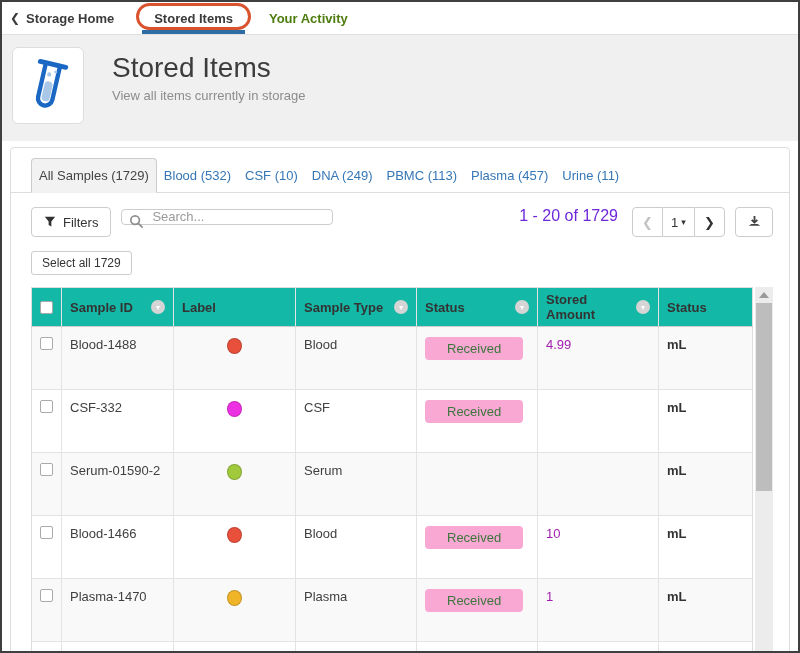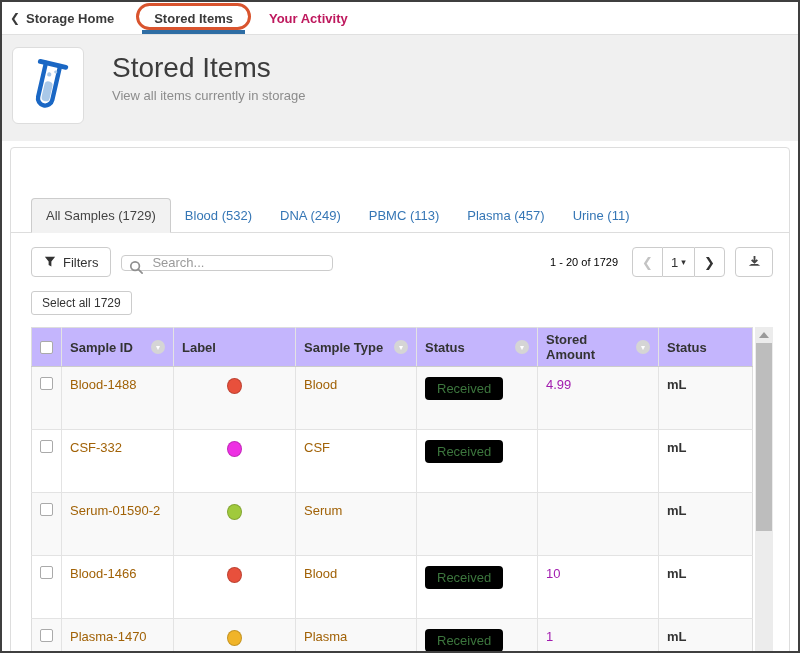--- a/index.html
+++ b/index.html
@@ -6,77 +6,77 @@
   html,body { background:#fff; }
   body { font-family:"Liberation Sans","DejaVu Sans",sans-serif; }
   .page { width:800px; height:653px; border:2px solid #3f3f3f; overflow:hidden; background:#fff; position:relative; }
 
   
   .topnav { height:33px; border-bottom:1px solid #e0e0e0; display:flex; align-items:stretch; padding-left:8px; background:#fff; }
   .topnav .back { display:flex; align-items:center; gap:6px; font-size:13px; font-weight:600; color:#3a3a3a; cursor:pointer; }
   .topnav .back .chev { font-size:12px; font-weight:700; color:#3a3a3a; }
   .nav-item { position:relative; display:flex; align-items:center; font-size:13px; font-weight:600; padding:0 4px; }
   .nav-item.active { color:#3a3a3a; margin-left:36px; }
-  .nav-item.inactive { color:#be185d; margin-left:28px;justify-content:flex-end; }
+  .nav-item.inactive { color:#4d7c0f; margin-left:28px;justify-content:flex-end; }
   .nav-underline { position:absolute; left:-8px; right:-8px; bottom:0; height:4px; background:#2e6da4; }
   .annotation-oval { position:absolute; left:-14px; right:-14px; top:1px; bottom:4px; border:3px solid #d9542e; border-radius:16px; pointer-events:none; }
 
   
   .pagehead { height:106px; background:#f0f0f0; display:flex; padding:12px 0 0 10px; }
   .icon-box { width:72px; height:77px; background:#fff; border:1px solid #ddd; border-radius:6px; display:flex; align-items:center; justify-content:center; }
   .head-text { margin-left:28px; padding-top:6px; }
   .page-title { font-size:28px; color:#3c3c3c; font-weight:400; line-height:1.1; }
   .page-subtitle { font-size:13px; color:#8c8c8c; margin-top:4px; }
 
   
   .main { padding:6px 8px 0 8px; }
   .panel { border:1px solid #ddd; border-radius:4px 4px 0 0; height:520px; background:#fff; }
 
   
   .tabs { display:flex; align-items:flex-end; padding:10px 0 0 20px; border-bottom:1px solid #ddd; }
-  .tab { font-size:13px; padding:9px 14px; color:#3576b5; cursor:pointer; white-space:nowrap;margin-top:40px; }
+  .tab { font-size:13px; padding:9px 7px; color:#3576b5; cursor:pointer; white-space:nowrap; }
   .tab.active { background:#f2f2f2; border:1px solid #ccc; border-bottom-color:transparent; border-radius:4px 4px 0 0; margin-bottom:-1px; color:#444; }
 
   
-  .toolbar { display:flex; align-items:center; padding:14px 16px 0 20px; }
+  .toolbar { display:flex; padding:14px 16px 0 20px; }
   .btn { background:#fff; border:1px solid #ccc; border-radius:4px; font-size:13px; color:#333; display:inline-flex; align-items:center; justify-content:center; cursor:pointer; }
   .filters-btn { height:30px; padding:0 12px; gap:7px; }
   .search-wrap { position:relative; margin-left:10px; }
   .search-input { width:212px; height:16px; border:1px solid #ccc; border-radius:4px; padding:0 8px 0 30px; font-size:13px; color:#333; font-family:inherit; }
   .search-input::placeholder { color:#9a9a9a; }
   .search-icon { position:absolute; left:8px; top:7px; }
   .spacer { flex:1; }
-  .page-info { font-size:11px; color:#000000; margin-right:14px; }
+  .page-info { font-size:16px; color:#6d28d9; margin-right:14px; }
   .pg-group { display:flex; }
   .pg-btn { width:31px; height:30px; background:#fff; border:1px solid #ccc; display:flex; align-items:center; justify-content:center; font-size:13px; cursor:pointer; }
   .pg-prev { border-radius:4px 0 0 4px; color:#c3c3c3; font-weight:700; }
   .pg-page { border-left:none; border-right:none; color:#333; gap:3px; }
   .pg-page .caret { font-size:9px; color:#333; }
   .pg-next { border-radius:0 4px 4px 0; color:#333; font-weight:700; }
   .dl-btn { width:38px; height:30px; margin-left:10px; }
 
   .selectall-row { padding:14px 0 0 20px; }
   .selectall-btn { font-size:12px; padding:4px 10px; border-radius:3px; }
 
   
   .grid-wrap { position:relative; margin:12px 16px 0 20px; }
   table.grid { width:calc(100% - 20px); border-collapse:collapse; table-layout:fixed; border:1px solid #ddd; }
   .grid th, .grid td { border-left:1px solid #e3e3e3; font-size:13px; }
   .grid th:first-child, .grid td:first-child { border-left:none; }
-  .grid thead th { height:26px; padding:4px 8px; text-align:left; color:#333; border-bottom:1px solid #ccc; background:#c4b5fd; vertical-align:middle; }
+  .grid thead th { height:26px; padding:4px 8px; text-align:left; color:#333; border-bottom:1px solid #ccc; background:#14b8a6; vertical-align:middle; }
   .th-inner { display:flex; align-items:center; justify-content:space-between; }
   .sort-circle { width:14px; height:14px; border-radius:50%; background:#d5d5d5; color:#fff; font-size:8px; display:inline-flex; align-items:center; justify-content:center; flex:0 0 auto; }
   .grid tbody td { height:63px; padding:10px 8px; vertical-align:top; border-bottom:1px solid #e3e3e3; }
   .grid tbody tr:nth-child(odd) td { background:#f9f9f9; }
-  .grid a.cell-link { color:#a16207; text-decoration:none; cursor:pointer;text-align:center; }
+  .grid a.cell-link { color:#404040; text-decoration:none; cursor:pointer;text-align:center; }
   .cb { width:13px; height:13px; border:1px solid #aaa; border-radius:2px; background:#fff; cursor:pointer; }
   .td-check { padding-left:8px !important; }
   .td-label { text-align:center; }
   .dot { display:inline-block; width:15px; height:16px; border-radius:50%; border:1px solid rgba(0,0,0,0.18); margin-top:1px; }
-  .badge { display:inline-block; background:#000000; color:#3c763d; font-size:13px; padding:4px 12px; border-radius:4px; }
+  .badge { display:inline-block; background:#f9a8d4; color:#3c763d; font-size:13px; padding:4px 22px; border-radius:4px; }
   .td-amount { text-align:left; padding-right:10px !important; color:#a21caf; }
   .td-units { color:#333;font-weight:bold; }
 
   
   .vscroll { position:absolute; top:0; right:0; bottom:-230px; width:18px; background:#ececec; }
   .vscroll .up { width:0; height:0; border-left:5px solid transparent; border-right:5px solid transparent; border-bottom:6px solid #9a9a9a; margin:5px auto 4px auto; }
   .vscroll .thumb { position:absolute; left:1px; right:1px; top:16px; height:188px; background:#bdbdbd; }
 </style>
 </head>
 <body>
@@ -115,20 +115,21 @@
       <div class="page-subtitle">View all items currently in storage</div>
     </div>
   </div>
 
   <div class="main">
     <div class="panel">
 
       <div class="tabs">
           <div class="tab active">All Samples (1729)</div>
           <div class="tab">Blood (532)</div>
+          <div class="tab">CSF (10)</div>
           <div class="tab">DNA (249)</div>
           <div class="tab">PBMC (113)</div>
           <div class="tab">Plasma (457)</div>
           <div class="tab">Urine (11)</div>
         </div>
 
       <div class="toolbar">
         <button class="btn filters-btn">
           <span style="display:inline-flex">
             <svg width="12" height="12" viewBox="0 0 14 14">

